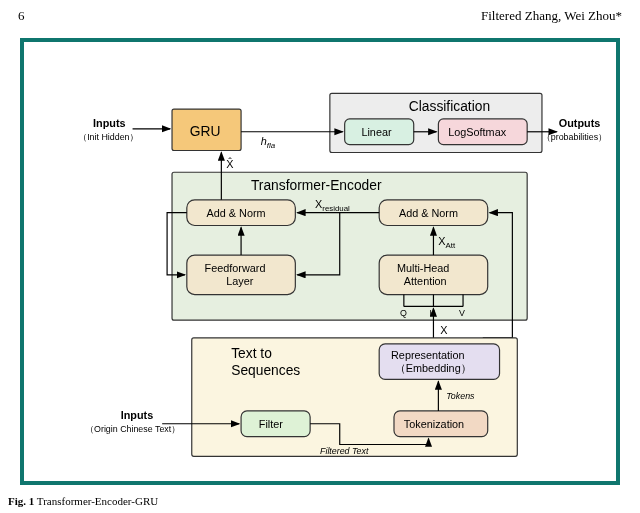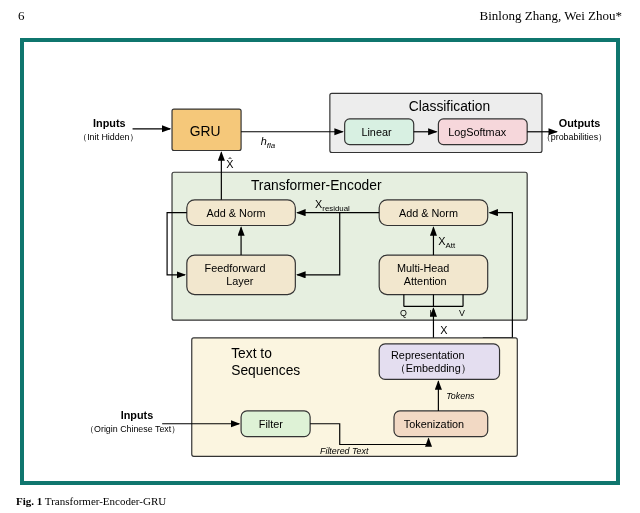--- a/index.html
+++ b/index.html
@@ -1,37 +1,37 @@
 <!DOCTYPE html>
 <html><head>
 <meta charset="utf-8">
 <style>
   body{margin:0;font-family:"Times New Roman",serif;background:#fff;color:#000}
   .page{width:640px;height:513px;position:relative}
   .hdr{position:absolute;top:8px;left:18px;right:18px;font-size:13px}
   .hdr .num{float:left}
   .hdr .auth{float:right}
   .figwrap{position:absolute;top:38px;left:20px;right:20px;bottom:28px;border:4px solid #0f766e}
-  .cap{position:absolute;left:16px;bottom:6px;font-size:11px}
+  .cap{position:absolute;left:8px;bottom:6px;font-size:11px}
   .cap b{font-weight:bold}
   svg{display:block}
   .box{stroke:#333;stroke-width:1.2}
   .txt{font-family:Arial,Helvetica,sans-serif;font-size:11px;fill:#000}
   .txtsm{font-family:Arial,Helvetica,sans-serif;font-size:9px;fill:#000}
   .title{font-family:Arial,Helvetica,sans-serif;font-size:14px;fill:#000}
   .arr{stroke:#000;stroke-width:1.2;fill:none;marker-end:url(#ah)}
   .arrline{stroke:#000;stroke-width:1.2;fill:none}
 </style>
 </head>
 <body>
 
 <div class="page">
   <div class="hdr">
     <span class="num">6</span>
-    <span class="auth">Binlong Zhang, Wei Zhou*</span>
+    <span class="auth">Filtered Zhang, Wei Zhou*</span>
   </div>
 
   <div class="figwrap">
     <svg viewBox="0 0 600 445" width="100%" height="100%">
       <defs>
         <marker id="ah" markerWidth="8" markerHeight="8" refX="7" refY="3" orient="auto">
           <path d="M0,0 L8,3 L0,6 z" fill="#000"></path>
         </marker>
       </defs>
 

